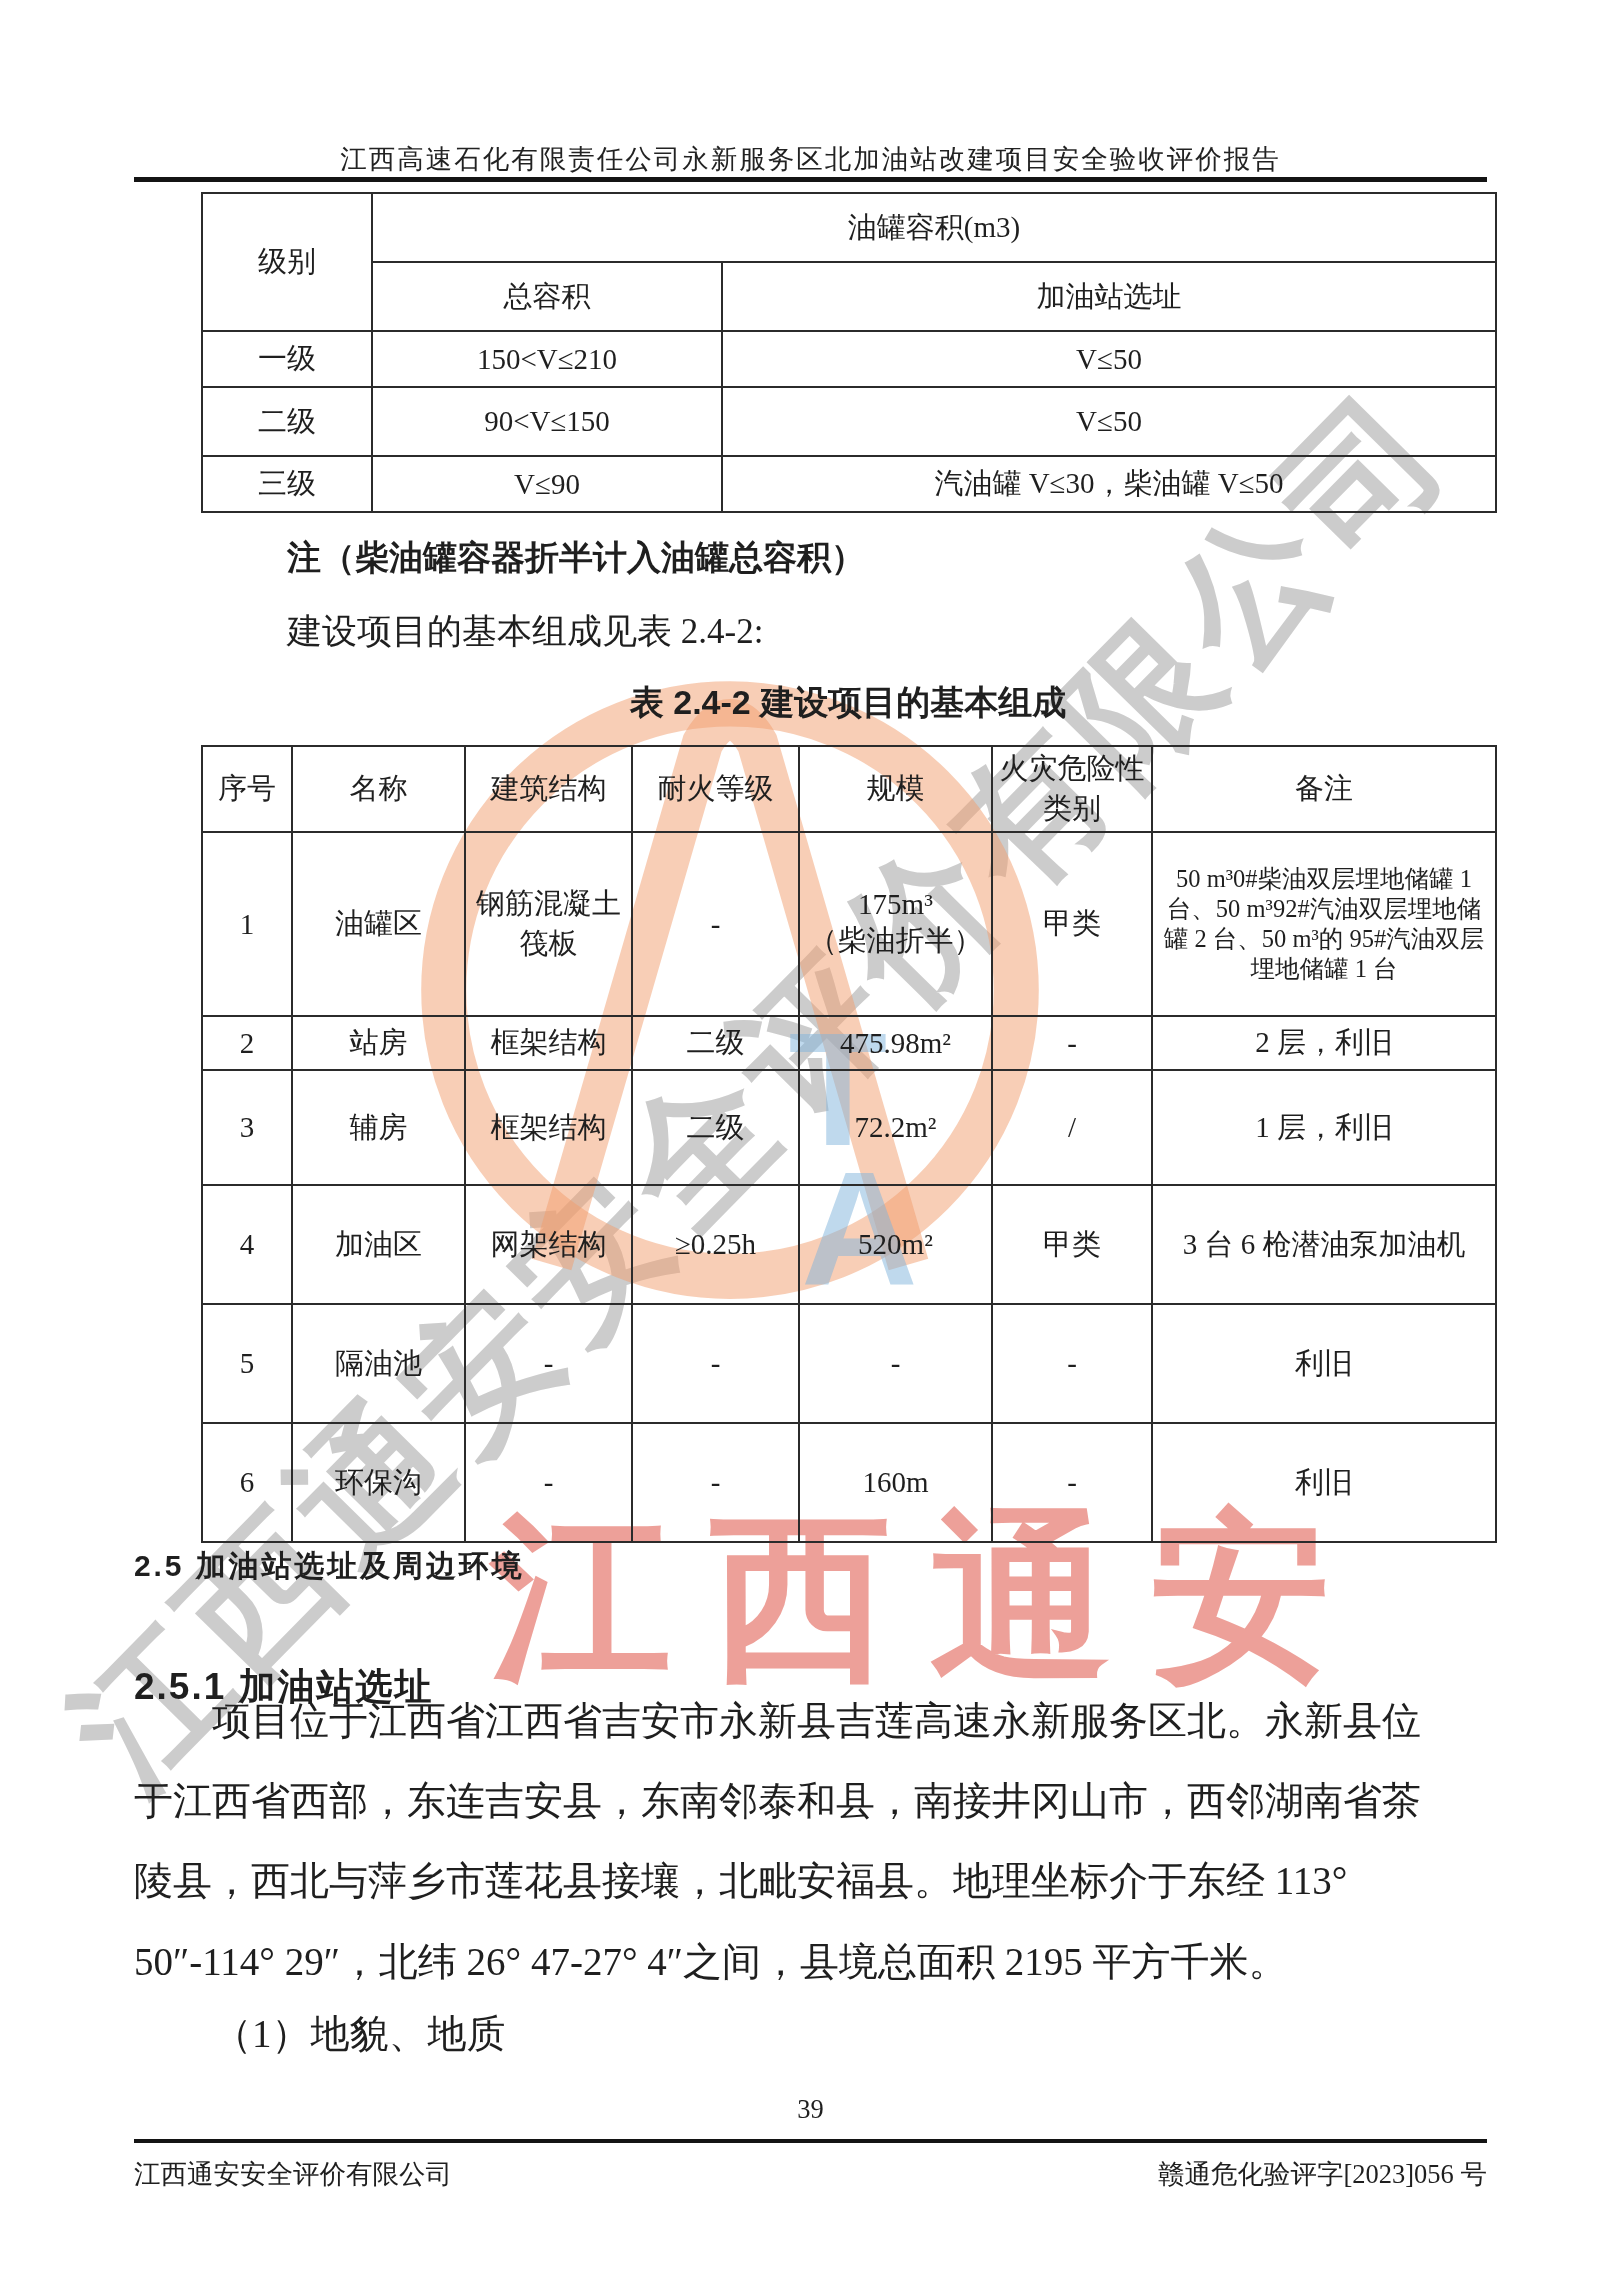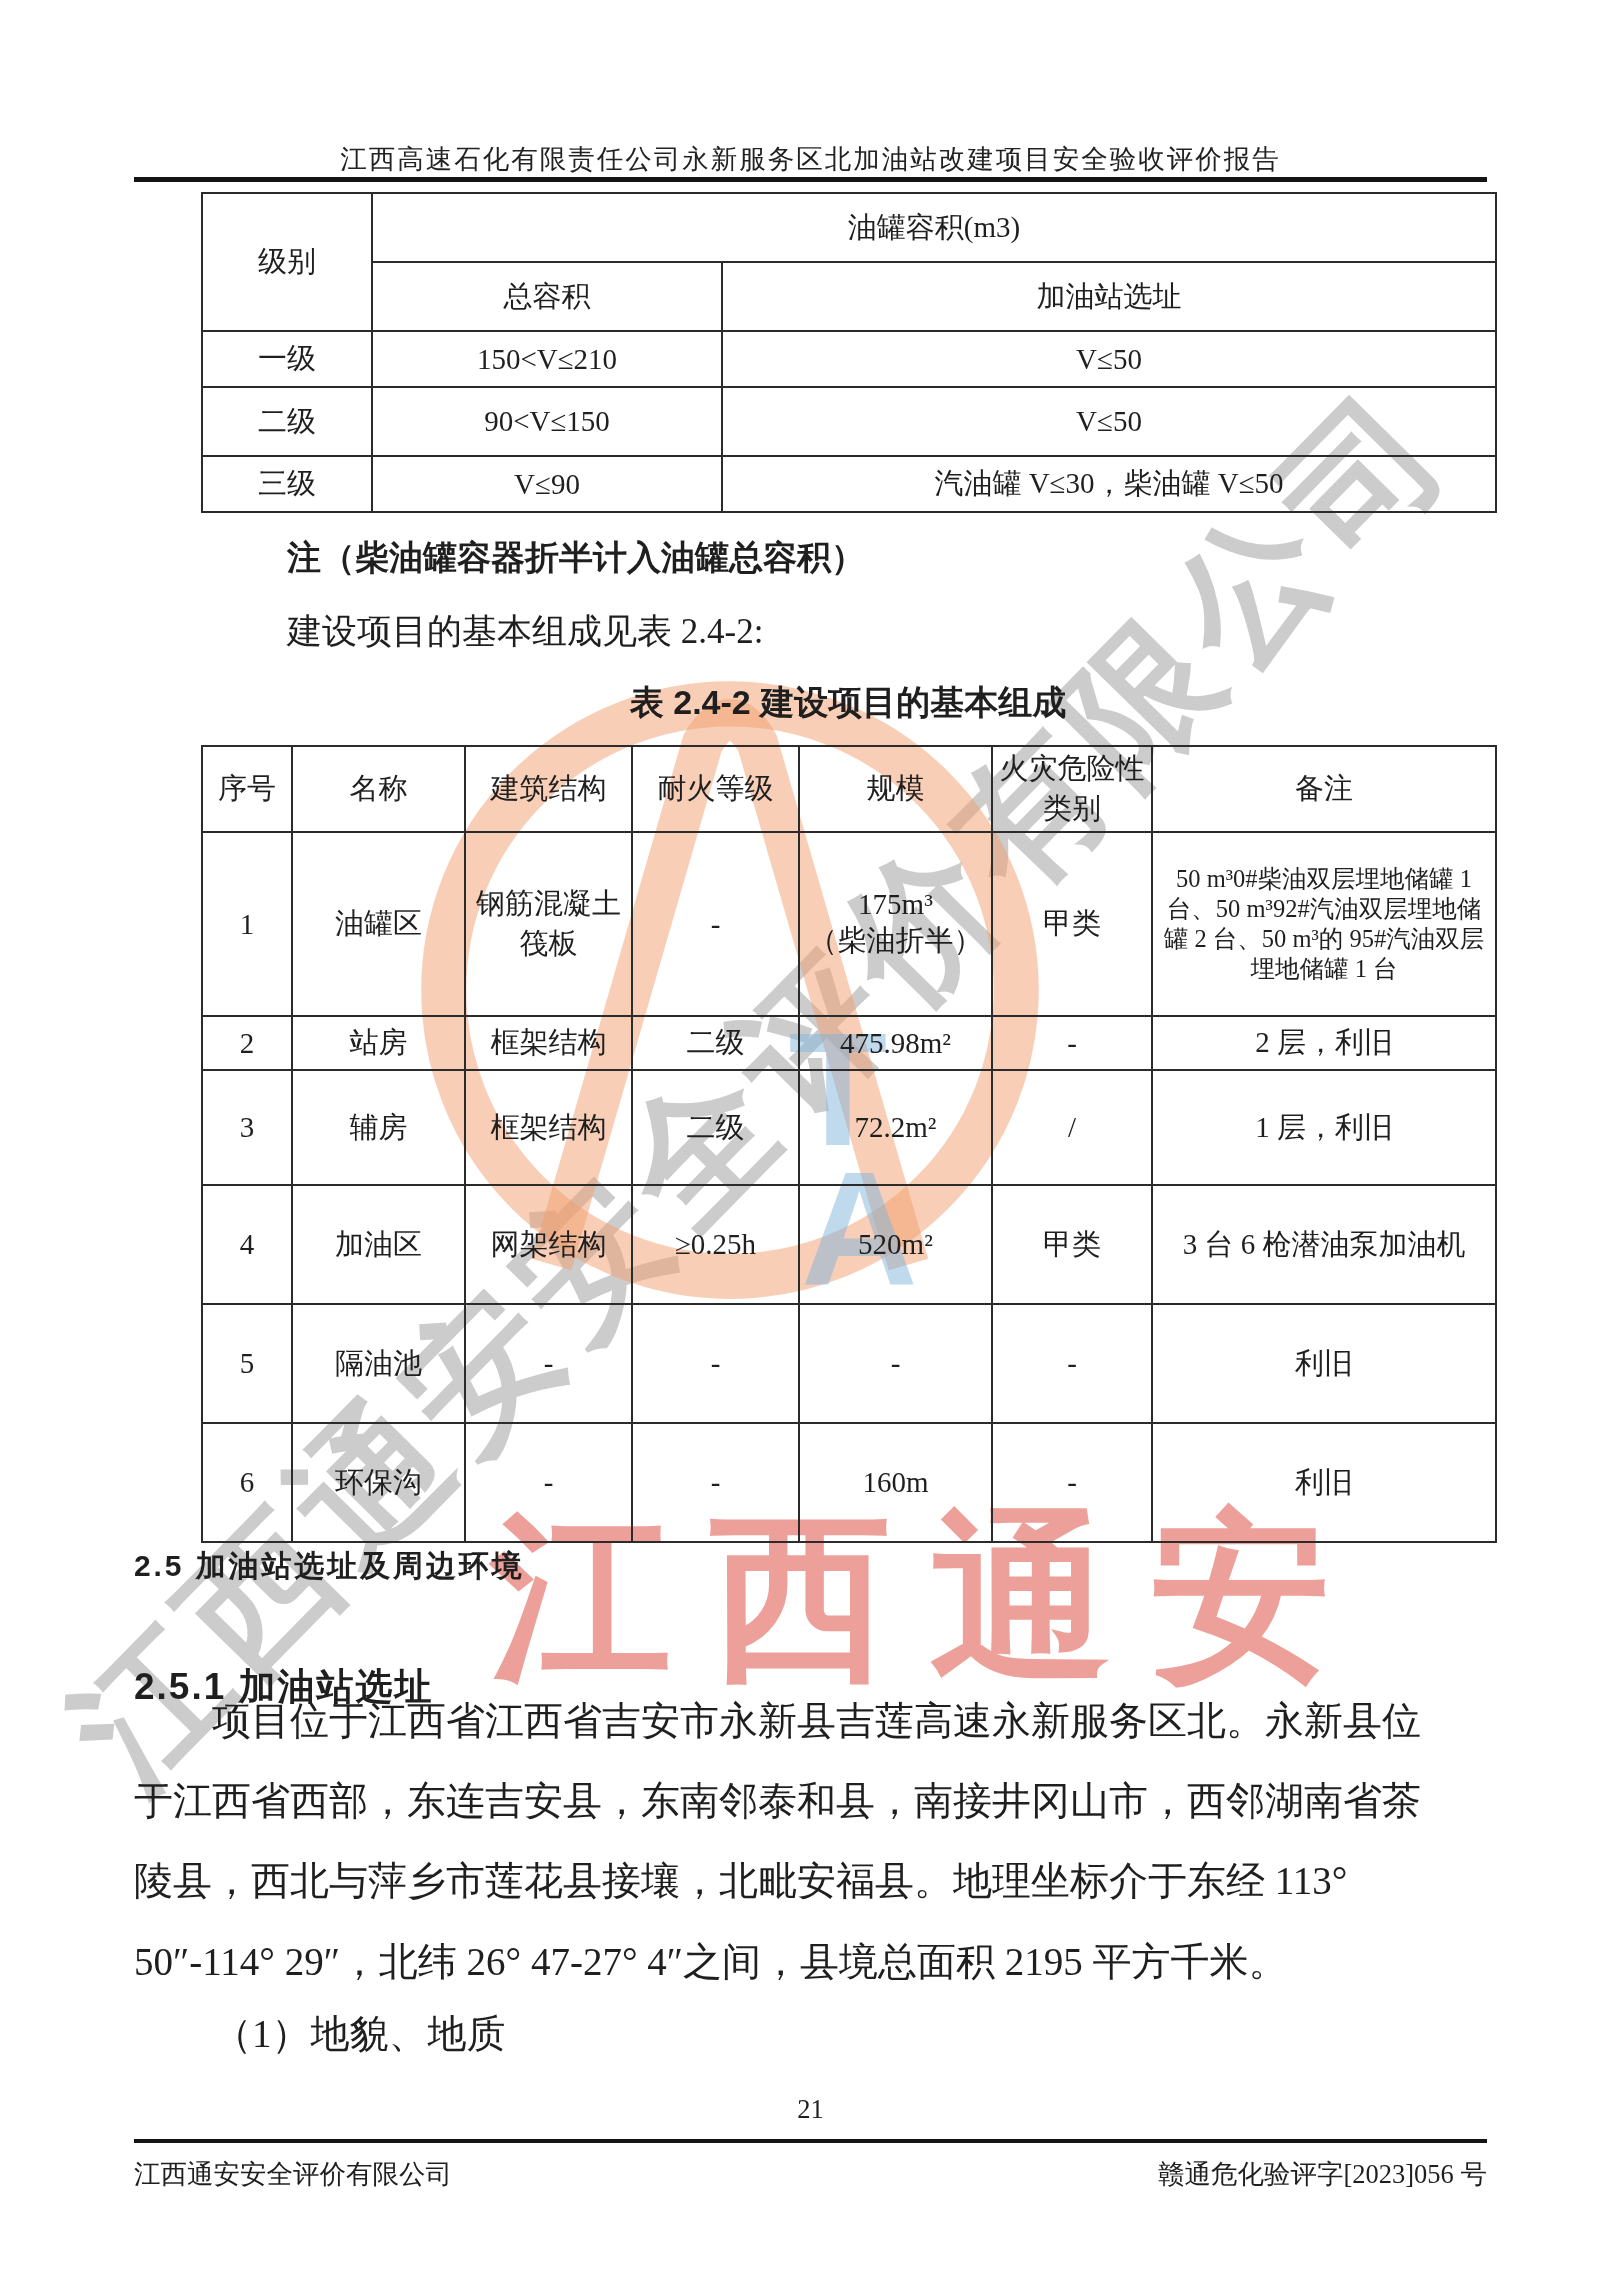--- a/index.html
+++ b/index.html
@@ -203,20 +203,20 @@
 
     <div class="abs h25 hei">2.5 加油站选址及周边环境</div>
     <div class="abs h251 hei">2.5.1 加油站选址</div>
 
     <div class="abs para-line pl-2">于江西省西部，东连吉安县，东南邻泰和县，南接井冈山市，西邻湖南省茶</div>
     <div class="abs para-line pl-1">项目位于江西省江西省吉安市永新县吉莲高速永新服务区北。永新县位</div>
     <div class="abs para-line pl-3">陵县，西北与萍乡市莲花县接壤，北毗安福县。地理坐标介于东经 113°</div>
     <div class="abs para-line pl-4">50″-114° 29″，北纬 26° 47-27° 4″之间，县境总面积 2195 平方千米。</div>
     <div class="abs geo-item">（1）地貌、地质</div>
 
-    <div class="abs page-no">21</div>
+    <div class="abs page-no">39</div>
     <div class="abs rule rule-bottom"></div>
     <div class="abs footer-left">江西通安安全评价有限公司</div>
     <div class="abs footer-right">赣通危化验评字[2023]056 号</div>
 
   </div>
 </div>
 
 
 </body></html>

